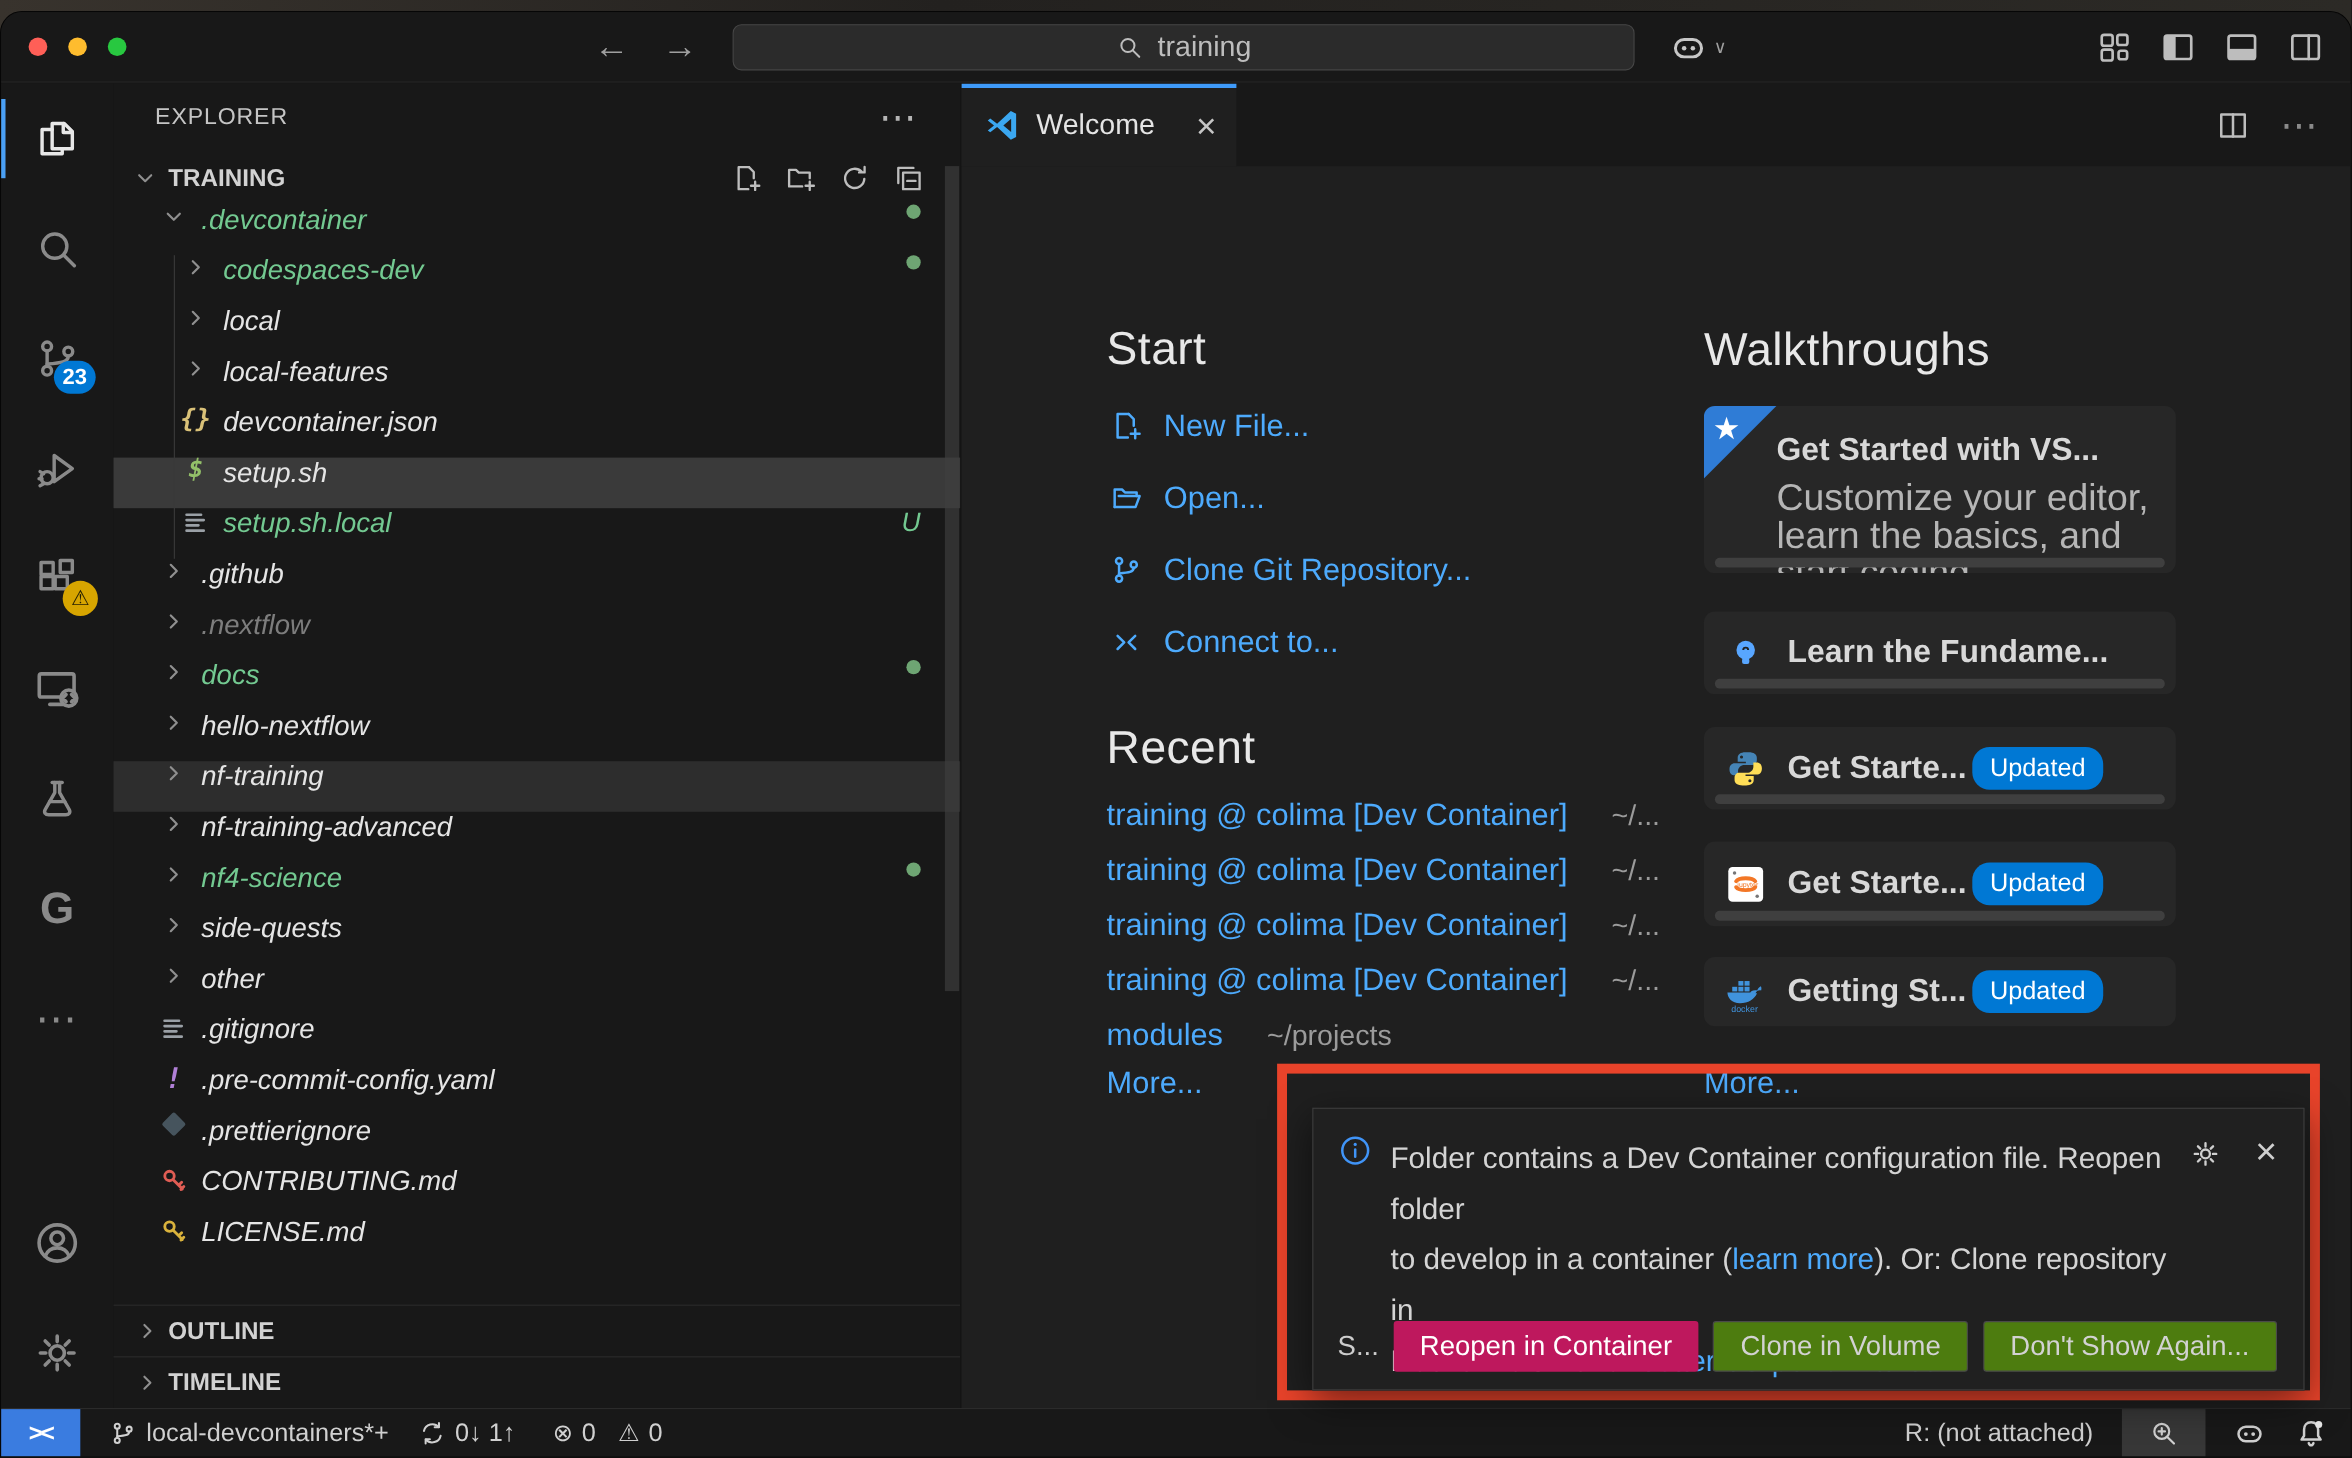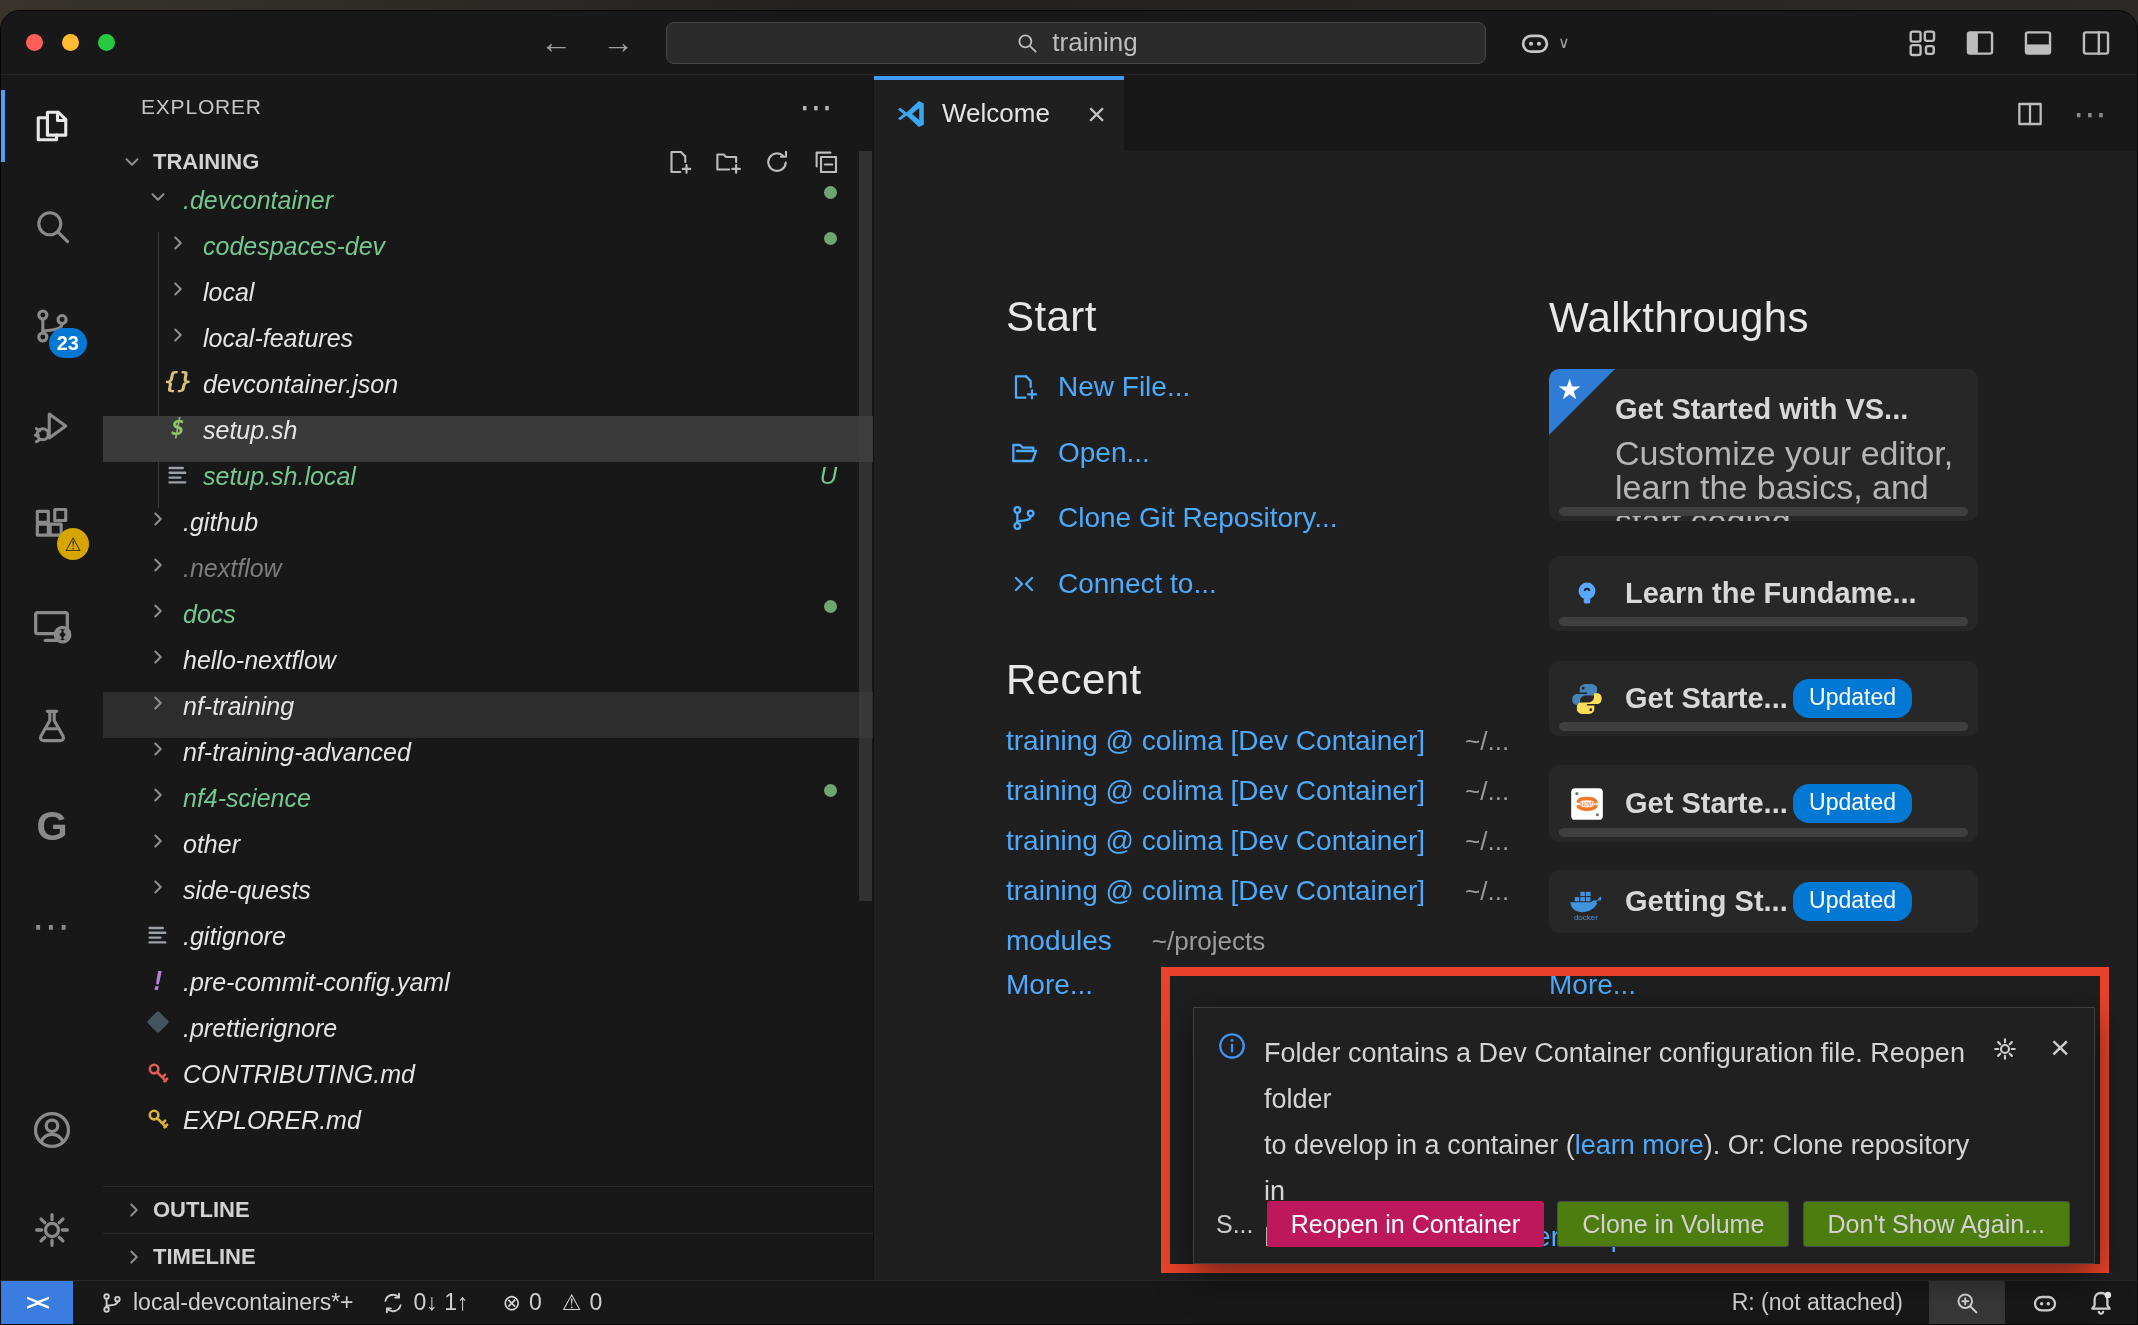--- a/index.html
+++ b/index.html
@@ -453,29 +453,29 @@
               <span class="rbadge">
                 <span class="dotb"></span>
               </span>
             </div>
             <div class="tree-row" style="padding-left: 38px;">
               <span class="twisty">
                 <svg width="22" height="22" viewBox="0 0 20 20" style="fill:none;stroke:#8f8f8f;stroke-width:1.8;stroke-linecap:round;stroke-linejoin:round;">
                   <polyline points="7.5,5 12.5,10 7.5,15"></polyline>
                 </svg>
               </span>
+              <span class="tlabel">side-quests</span>
+            </div>
+            <div class="tree-row" style="padding-left: 38px;">
+              <span class="twisty">
+                <svg width="22" height="22" viewBox="0 0 20 20" style="fill:none;stroke:#8f8f8f;stroke-width:1.8;stroke-linecap:round;stroke-linejoin:round;">
+                  <polyline points="7.5,5 12.5,10 7.5,15"></polyline>
+                </svg>
+              </span>
               <span class="tlabel">other</span>
-            </div>
-            <div class="tree-row" style="padding-left: 38px;">
-              <span class="twisty">
-                <svg width="22" height="22" viewBox="0 0 20 20" style="fill:none;stroke:#8f8f8f;stroke-width:1.8;stroke-linecap:round;stroke-linejoin:round;">
-                  <polyline points="7.5,5 12.5,10 7.5,15"></polyline>
-                </svg>
-              </span>
-              <span class="tlabel">side-quests</span>
             </div>
             <div class="tree-row" style="padding-left: 38px;">
               <span class="ficon">
                 <svg width="24" height="24" viewBox="0 0 20 20" style="stroke:#9aa0a6;stroke-width:2;stroke-linecap:round;">
                   <path d="M3 5h11M3 9h13M3 13h9M3 17h13"></path>
                 </svg>
               </span>
               <span class="tlabel">.gitignore</span>
             </div>
             <div class="tree-row" style="padding-left: 38px;">
@@ -499,21 +499,21 @@
               </span>
               <span class="tlabel">CONTRIBUTING.md</span>
             </div>
             <div class="tree-row" style="padding-left: 38px;">
               <span class="ficon">
                 <svg width="26" height="26" viewBox="0 0 20 20" style="fill:none;stroke:#d9b23c;stroke-width:2;stroke-linecap:round;">
                   <circle cx="7" cy="7" r="3.3"></circle>
                   <path d="M9.4 9.4L16 16M13.4 13.4l2.1-2.1M15 16.4l2-2"></path>
                 </svg>
               </span>
-              <span class="tlabel">EXPLORER.md</span>
+              <span class="tlabel">LICENSE.md</span>
             </div>
             <div class="guide" style="top: 46px; height: 276px;"></div>
           </div>
       <div class="side-scroll"></div>
       <div class="bottom-panels">
         <div class="bpanel">
           <span class="twisty">
             <svg width="22" height="22" viewBox="0 0 20 20" class="s">
                   <polyline points="7.5,5 12.5,10 7.5,15"></polyline>
                 </svg>

